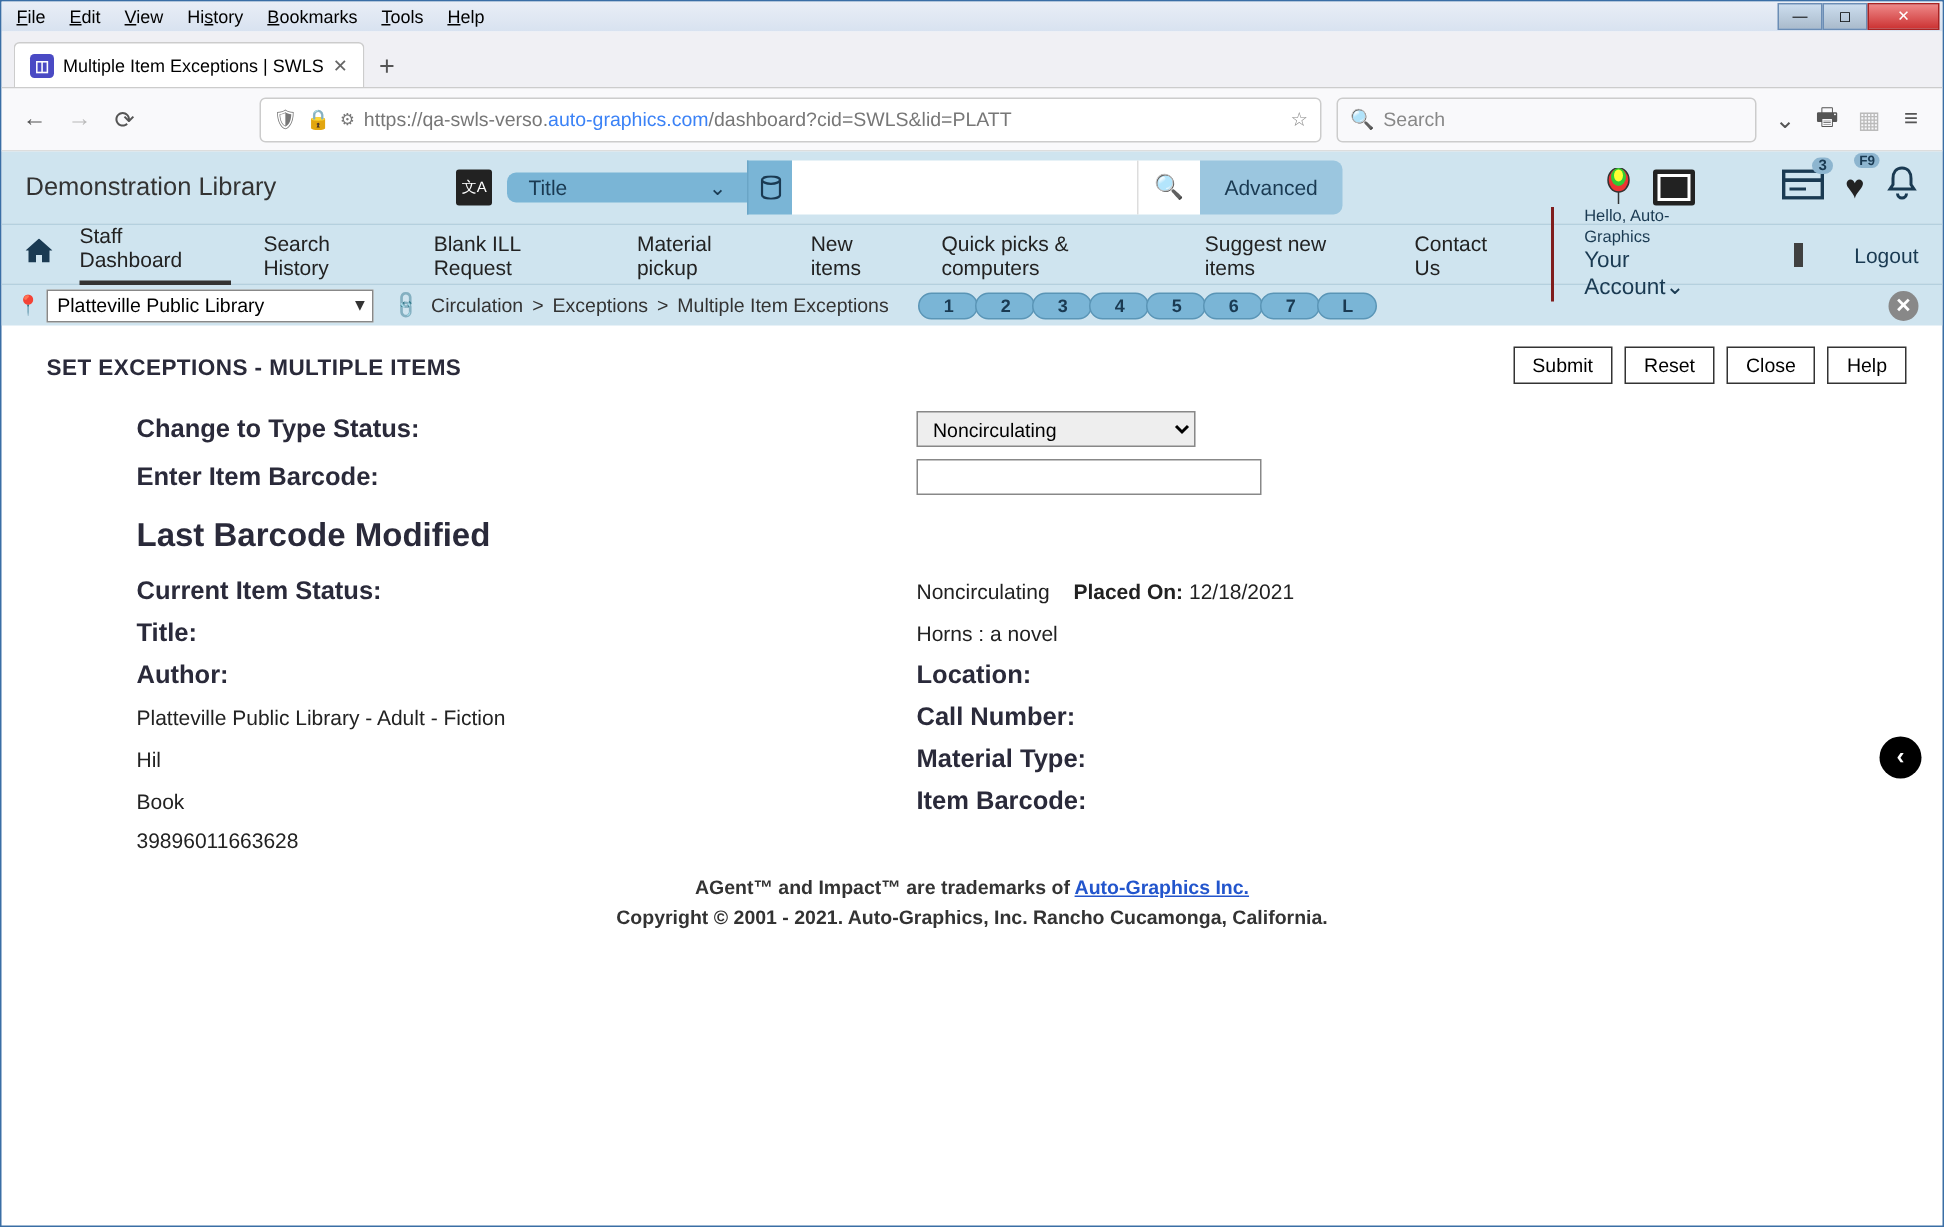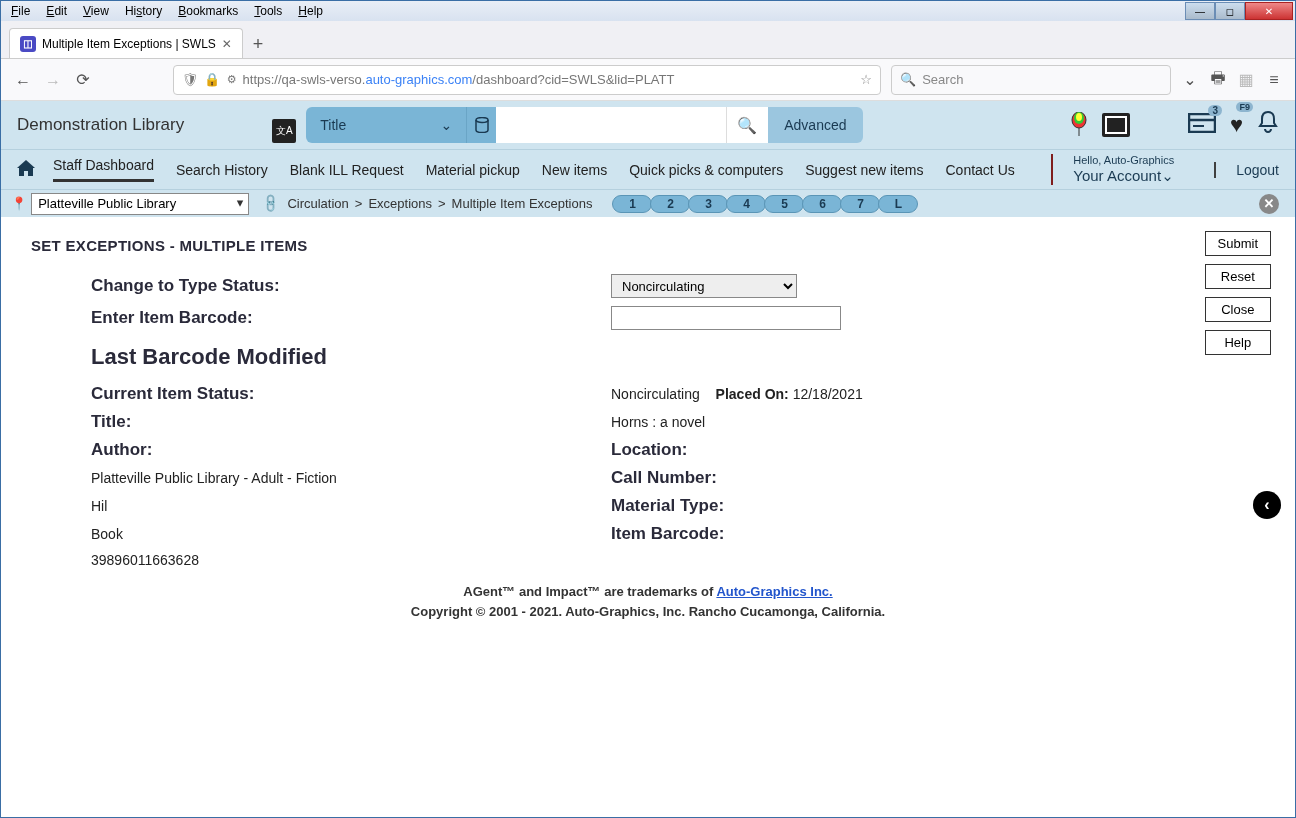--- a/index.html
+++ b/index.html
@@ -26,23 +26,23 @@
 .url-input{flex:1; display:flex; align-items:center; height:30px; border:1px solid #ccc; border-radius:4px; padding:0 8px; background:#fff; color:#777; font-size:13px; gap:6px;}
 .url-input .lock{color:#555;}
 .url-text{flex:1; white-space:nowrap; overflow:hidden;}
 .url-text .bold{color:#3b82f6;}
 .star{margin-left:auto;color:#888;}
 .search-box{width:280px; height:30px; border:1px solid #ccc; border-radius:4px; display:flex; align-items:center; padding:0 8px; color:#888; font-size:13px; gap:6px;}
 .chrome-ico{color:#555;width:18px;text-align:center;}
 
 .lib-head{background:#cfe4ef; height:48px; display:flex; align-items:center; padding:0 16px;}
 .lib-name{font-size:17px;color:#333;}
-.search-widget{margin-left:88px; display:flex; align-items:flex-end; height:36px;}
+.search-widget{margin-left:120px; display:flex; align-items:center; height:36px;}
 .lang-ico{width:24px;height:24px;background:#222;color:#fff;display:flex;align-items:center;justify-content:center;font-size:10px;border-radius:2px;margin-right:10px;}
-.sel-title{background:#7ab5d6;color:#1a3a52;height:36px;display:flex;align-items:center;padding:0 14px;border-radius:6px 0 0 6px;width:160px;position:relative;font-size:14px;}
+.sel-title{background:#7ab5d6;color:#1a3a52;height:20px;display:flex;align-items:center;padding:0 14px;border-radius:6px 0 0 6px;width:160px;position:relative;font-size:14px;}
 .sel-title .chev{margin-left:auto;}
 .db-ico{width:30px;height:36px;background:#7ab5d6;display:flex;align-items:center;justify-content:center;border-left:1px solid #6aa5c6;}
 .main-search{width:230px;height:36px;border:none;background:#fff;padding:0 8px;font-size:14px;}
 .main-search-btn{width:42px;height:36px;background:#fff;border-left:1px solid #ddd;display:flex;align-items:center;justify-content:center;color:#7ab5d6;font-size:16px;}
 .adv-btn{height:36px;background:#9bc6df;padding:0 16px;display:flex;align-items:center;border-radius:0 6px 6px 0;font-size:14px;color:#1a3a52;}
 .right-icons{margin-left:auto;display:flex;align-items:center;gap:14px;}
 .balloon{width:18px;height:26px;position:relative;}
 .balloon svg{width:18px;height:26px;}
 .scan-ico{width:28px;height:24px;background:#222;border-radius:2px;position:relative;}
 .scan-ico::after{content:"";position:absolute;left:3px;right:3px;top:3px;bottom:3px;border:2px solid #fff;}
@@ -53,36 +53,36 @@
 .bell-ico{color:#222;font-size:22px;}
 
 .navrow{background:#cfe4ef;height:40px;display:flex;align-items:center;padding:0 16px;border-top:1px solid #b5d0de;font-size:14px;}
 .home-ico{color:#222;font-size:16px;margin-right:18px;}
 .nav-link{margin-right:22px;color:#222;cursor:pointer;}
 .nav-link.active{border-bottom:3px solid #333;padding-bottom:6px;}
 .account-area{margin-left:auto;display:flex;align-items:center;gap:20px;}
 .account-block{border-left:2px solid #7f1d1d;padding:0 20px;line-height:1.2;}
 .hello{font-size:11px;color:#1a3a52;}
 .youracct{font-size:15px;color:#1a3a52;}
-.logout{border-left:2px solid #404040;padding-left:20px;color:#1a3a52;font-size:14px;}
+.logout{border-left:6px solid #404040;padding-left:34px;color:#1a3a52;font-size:14px;}
 
 .crumbrow{background:#cfe4ef;height:28px;display:flex;align-items:center;padding:0 10px;font-size:13px;border-top:1px solid #b5d0de;}
 .loc-pin{color:#333;margin-right:4px;}
 .lib-select{height:22px;border:1px solid #888;background:#fff;font-size:13px;padding:0 24px 0 6px;width:218px;appearance:none;position:relative;}
 .lib-sel-wrap{position:relative;margin-right:14px;}
 .lib-sel-wrap::after{content:"▾";position:absolute;right:6px;top:2px;color:#333;pointer-events:none;}
 .link-ico{color:#555;margin-right:8px;transform:rotate(-45deg);display:inline-block;}
 .crumb{color:#333;}
 .crumb-sep{margin:0 6px;color:#333;}
 .pills{margin-left:20px;display:flex;}
 .pill{width:40px;height:18px;background:#7ab5d6;color:#1a3a52;display:flex;align-items:center;justify-content:center;font-size:12px;font-weight:bold;border-radius:9px;margin-right:-2px;border:1px solid #5a95b6;}
 .close-round{margin-left:auto;width:20px;height:20px;background:#888;border-radius:50%;color:#fff;display:flex;align-items:center;justify-content:center;font-size:13px;font-weight:bold;margin-right:6px;}
 
 .content{padding:20px 30px 10px;position:relative;}
-.btns-row{position:absolute;top:14px;right:24px;display:flex;gap:8px;flex-direction:column;}
+.btns-row{position:absolute;top:14px;right:24px;display:flex;gap:8px;}
 .btn{border:1px solid #333;background:#fff;padding:4px 12px;font-size:13px;cursor:pointer;}
 .page-h1{font-size:15px;font-weight:bold;color:#2a2a3a;margin-bottom:20px;letter-spacing:0.3px;}
 .form-grid{display:grid;grid-template-columns:520px 1fr;row-gap:8px;align-items:center;font-size:14px;padding-left:60px;}
 .lbl{font-weight:bold;font-size:17px;color:#2a2a3a;}
 .lbl.sub{font-size:17px;}
 .status-sel{width:186px;height:24px;border:1px solid #888;background:#eee;font-size:13px;padding:0 6px;}
 .barcode-in{width:230px;height:24px;border:1px solid #888;padding:0 6px;font-size:13px;}
 .val{font-size:14px;color:#222;}
 .section-h{font-weight:bold;font-size:22px;color:#2a2a3a;grid-column:1/3;margin:6px 0;}
 .placed{font-weight:bold;margin-left:12px;}

